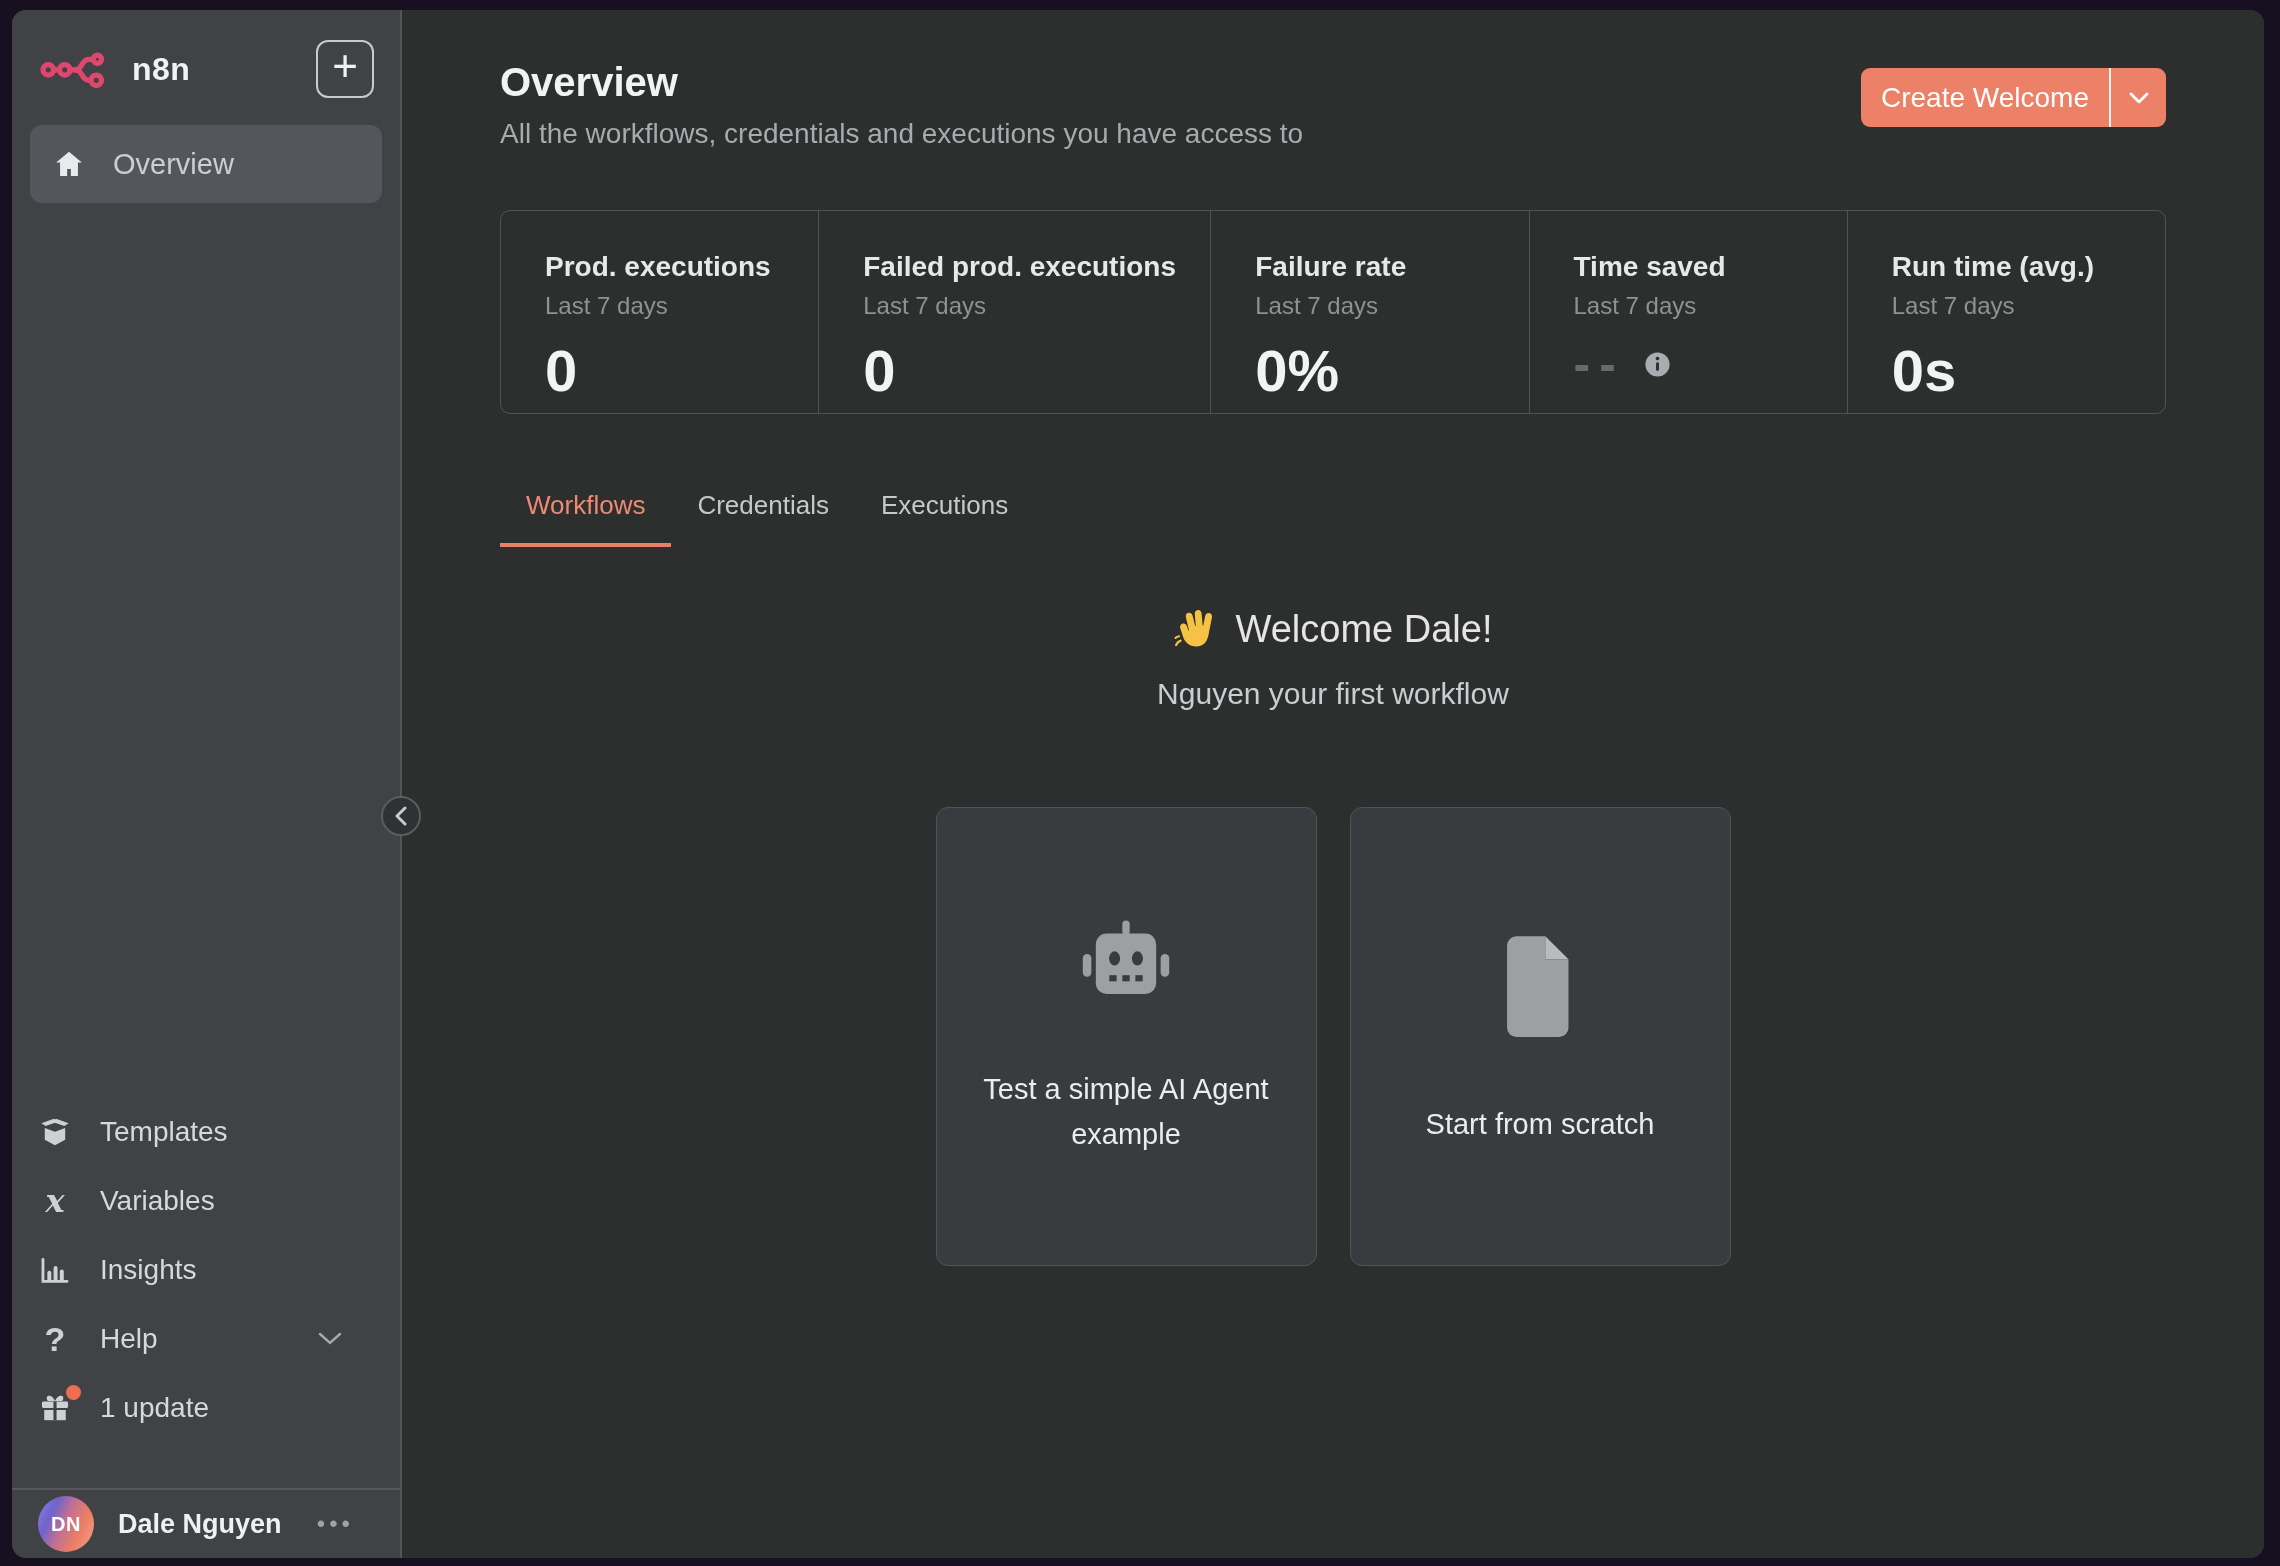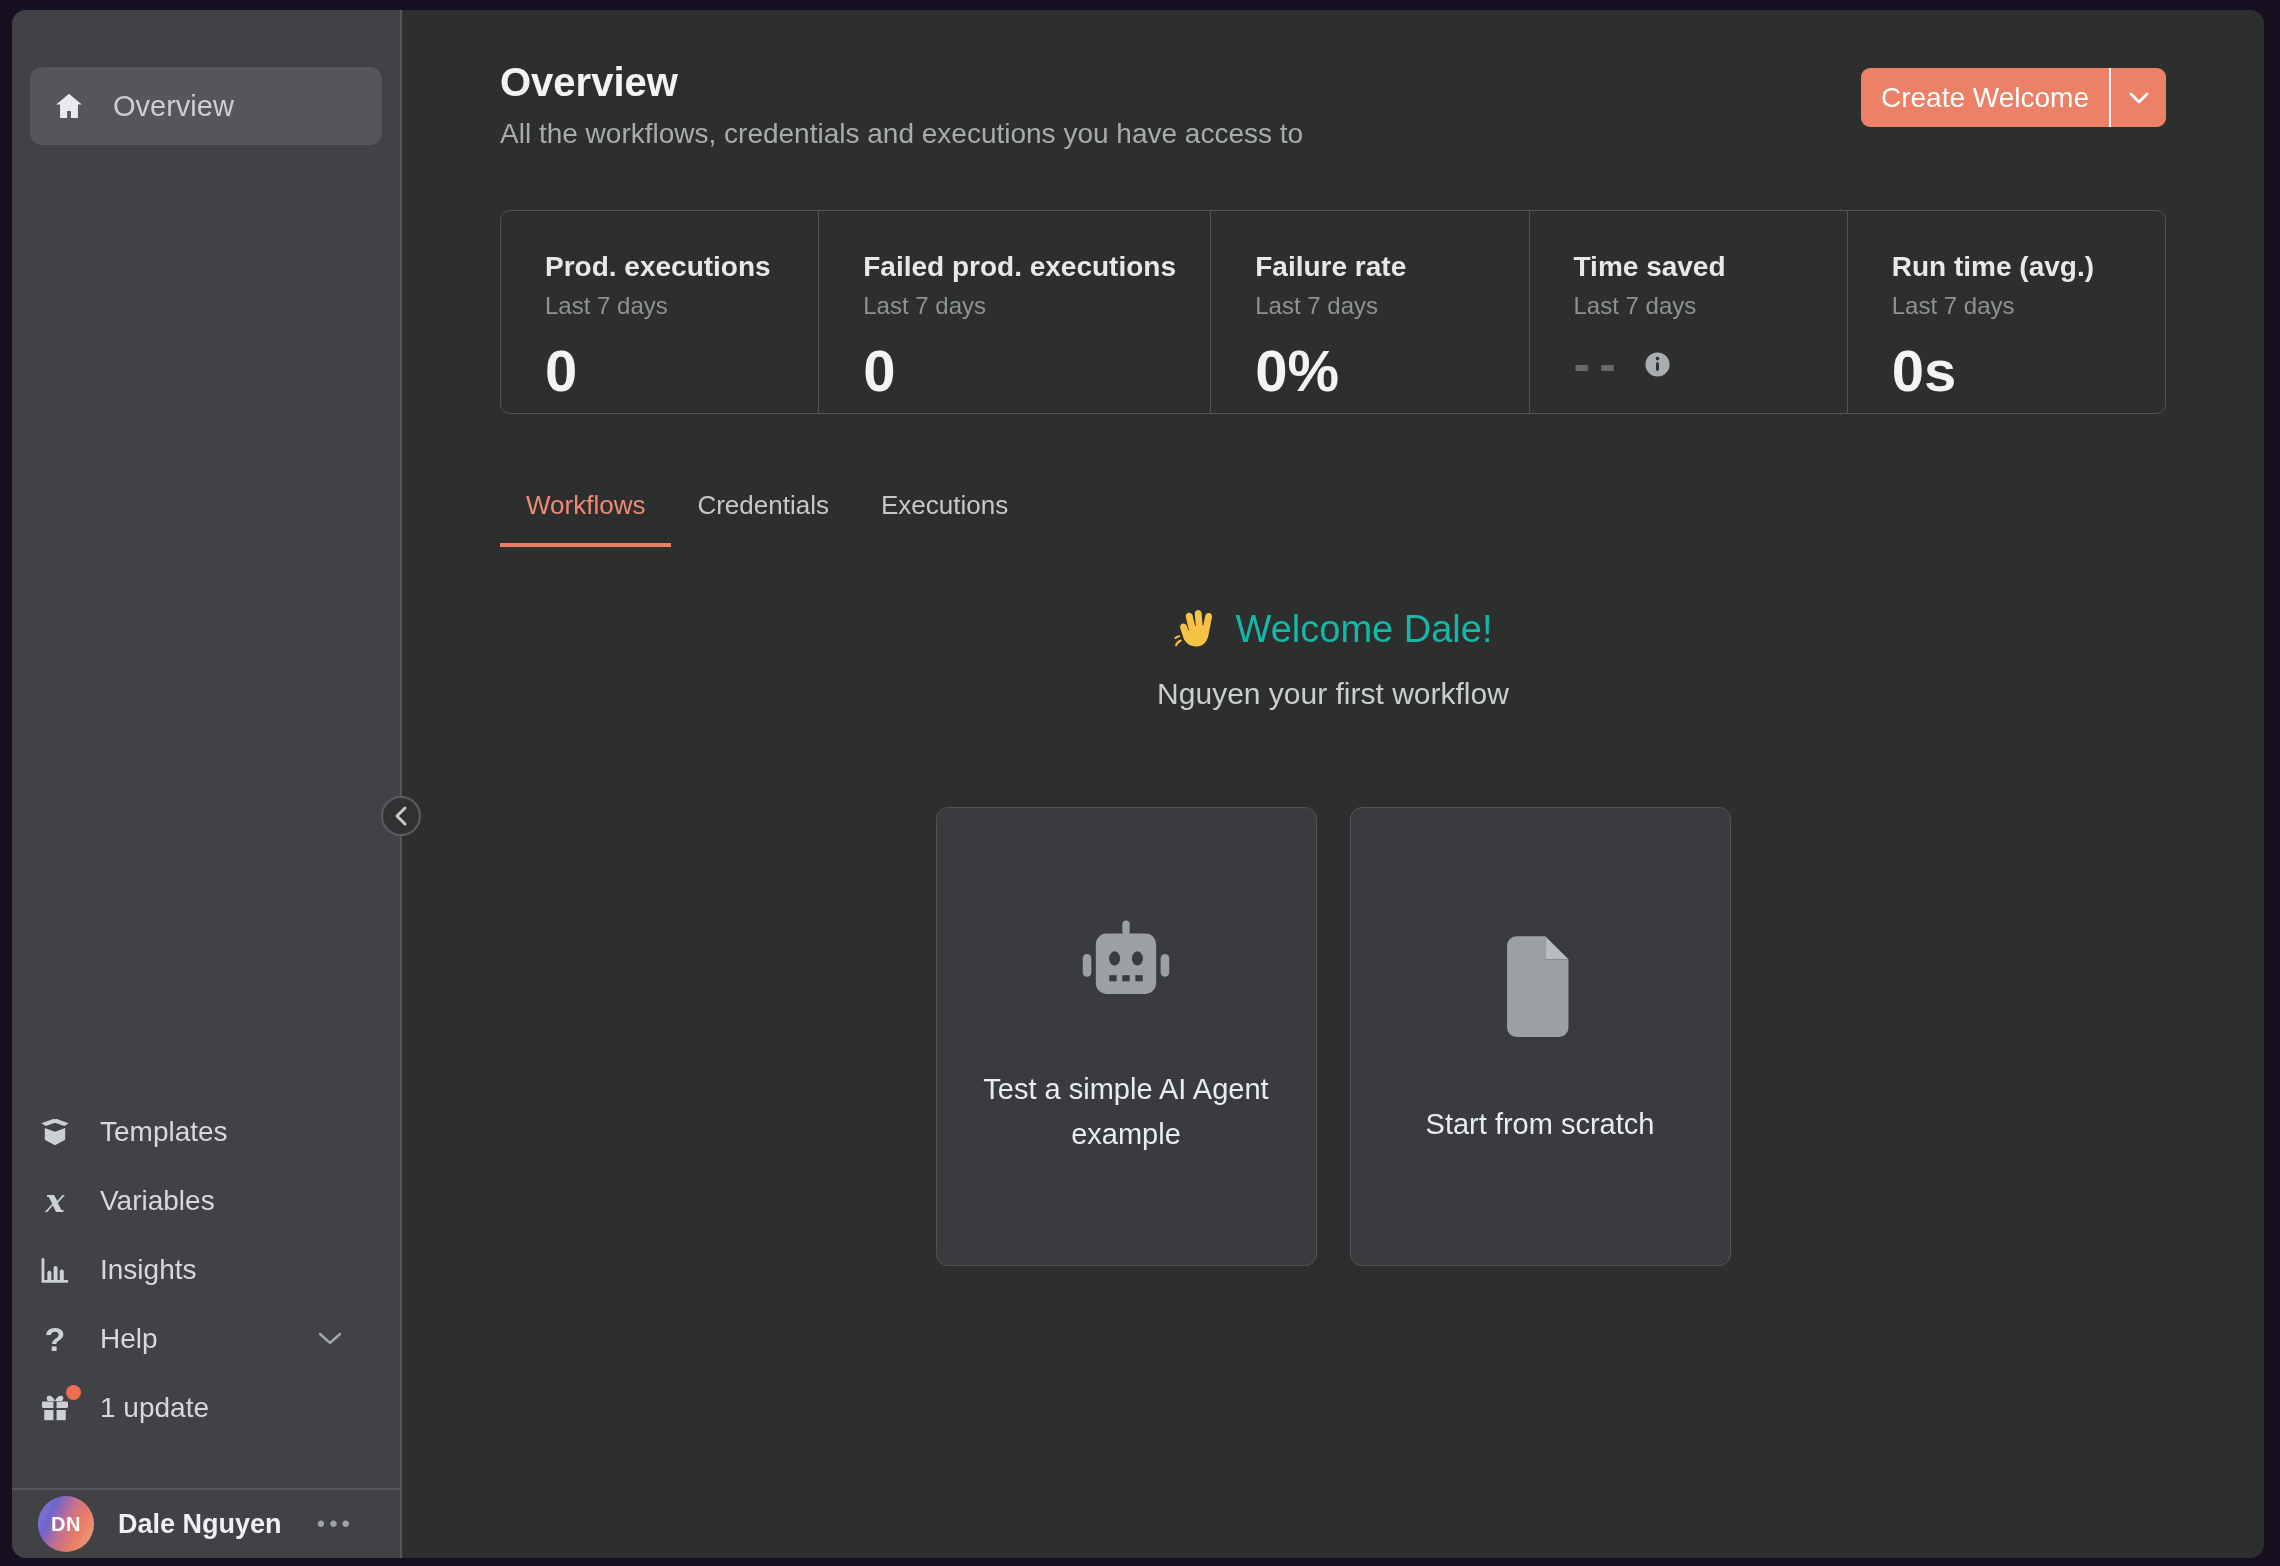--- a/index.html
+++ b/index.html
@@ -88,38 +88,56 @@
   .stat-na { display:flex; align-items:center; margin-top:30px; }
   .na-dashes { font-size:50px; font-weight:700; color:#67696b; letter-spacing:9px; line-height:.5; }
   .info-icon { margin-left:18px; display:flex; cursor:pointer; }
   
   .tabs { margin-top:76px; display:flex; }
   .tab { padding:0 26px 22px; font-size:26px; color:#c6c8ca; border-bottom:4px solid transparent; cursor:pointer; }
   .tab.active { color:#ee8a74; border-bottom-color:#e87f67;text-align:center; }
   
   .empty { text-align:center; margin-top:60px; }
   .welcome-title {
-    font-size:38px; color:#14b8a6; display:flex; align-items:center; justify-content:center; gap:18px;
+    font-size:38px; color:#e5e5e5; display:flex; align-items:center; justify-content:center; gap:18px;
   }
   .welcome-sub { margin-top:26px; font-size:30px; color:#cbced0; }
   .starter-cards { display:flex; justify-content:center; gap:33px; margin-top:96px; }
   .starter-card {
     width:381px; height:459px; background:#3a3b3e; border:1px solid #515358; border-radius:12px;
     display:flex; flex-direction:column; align-items:center; justify-content:center; cursor:pointer;
   }
   .card-icon { display:flex; }
   .card-label { margin-top:54px; font-size:29px; color:#eaedee; line-height:1.55; max-width:290px; }
 </style>
 </head>
 <body>
 
 <div class="window">
 
   <aside class="sidebar">
     <div class="side-top">
+      <div class="logo-row">
+        <span class="logo-mark">
+          <svg width="78" height="50" viewBox="0 0 104 64" fill="none" stroke="#e0476e" stroke-width="7" stroke-linecap="round">
+            <circle cx="11" cy="33" r="7"></circle>
+            <path d="M18 33h8"></path>
+            <circle cx="33" cy="33" r="7"></circle>
+            <path d="M40 33h7"></path>
+            <path d="M47 33c4 0 5.6-1.5 7.6-4.7l2.8-4.6c2-3.2 3.6-4.7 7.6-4.7h5"></path>
+            <circle cx="76.5" cy="19" r="5.5"></circle>
+            <path d="M47 33c4 0 5.6 1.5 7.6 4.7l2.8 4.6c2 3.2 3.6 4.7 7.6 4.7h2.5"></path>
+            <circle cx="75" cy="47" r="7"></circle>
+          </svg>
+        </span>
+        <span class="logo-text">n8n</span>
+        <button class="plus-btn" style="background:none;">
+          <span>+</span>
+        </button>
+      </div>
 
       <div class="nav-item">
         <span class="nicon">
           <svg width="32" height="32" viewBox="0 0 24 24" fill="currentColor">
             <path d="M12 2.8 2.4 10.9h2.9V21h5.3v-5.2h2.8V21h5.3V10.9h2.9L12 2.8z"></path>
           </svg>
         </span>
         <span class="nlabel">Overview</span>
       </div>
     </div>

